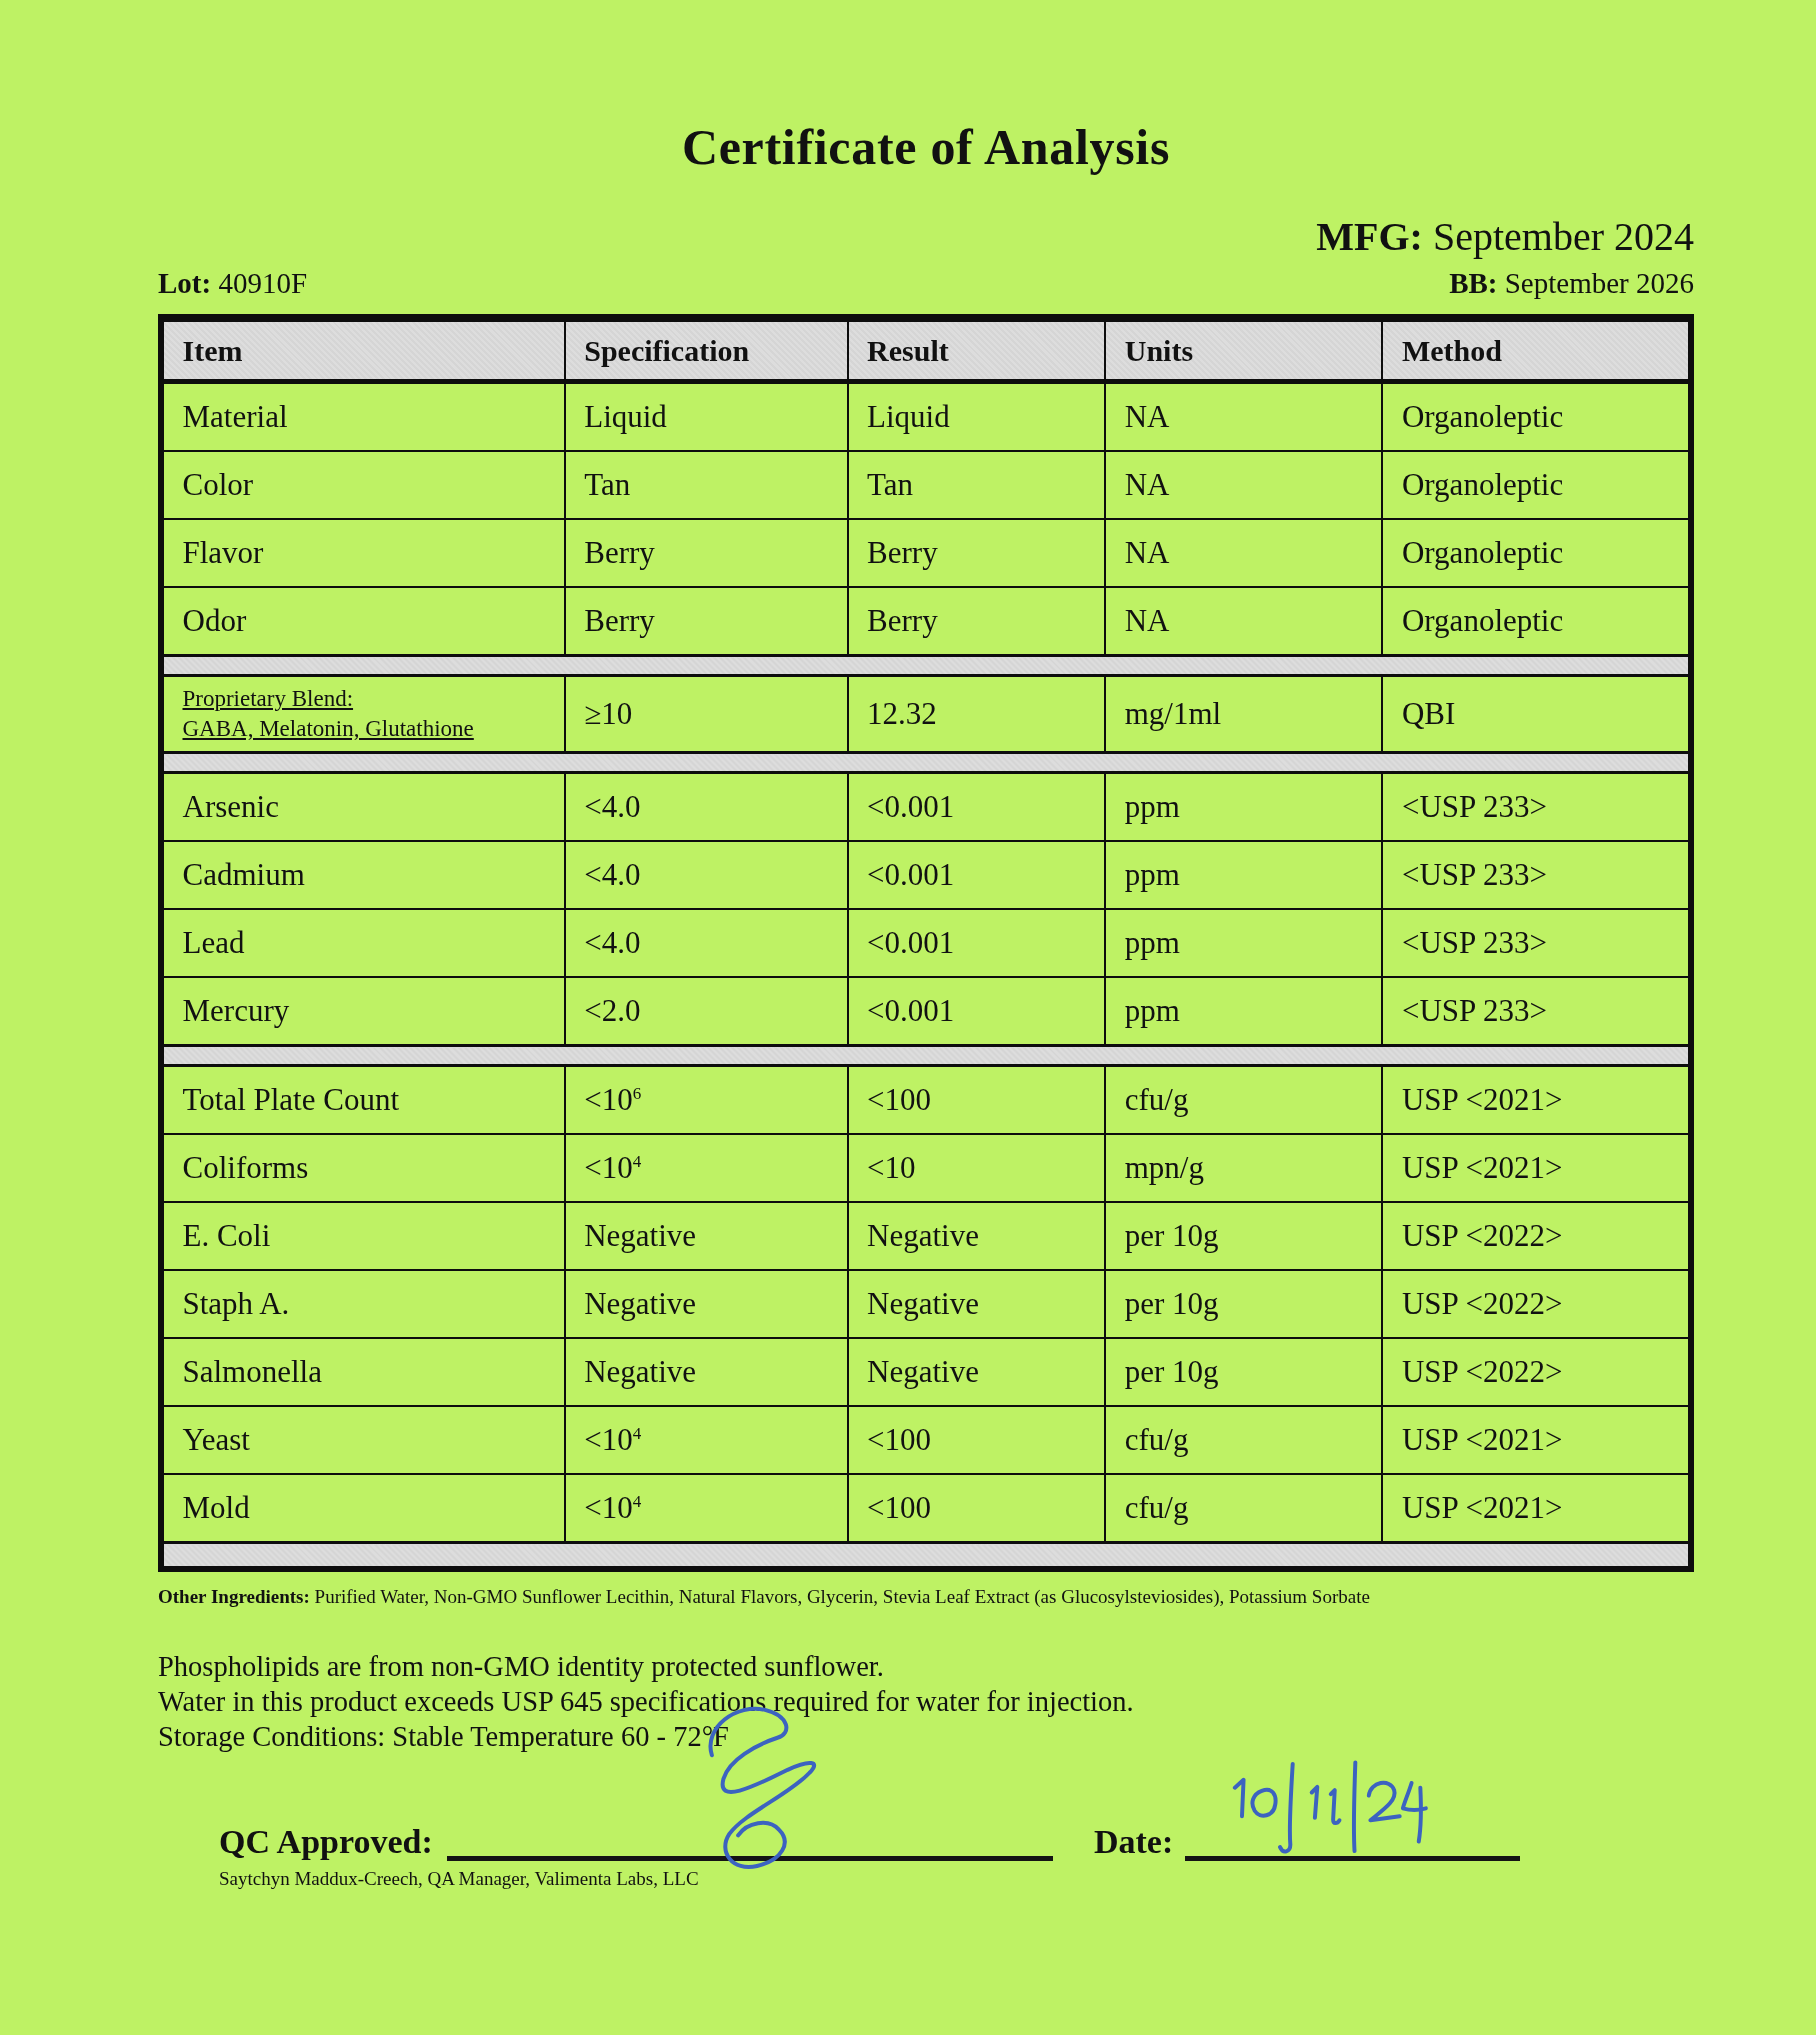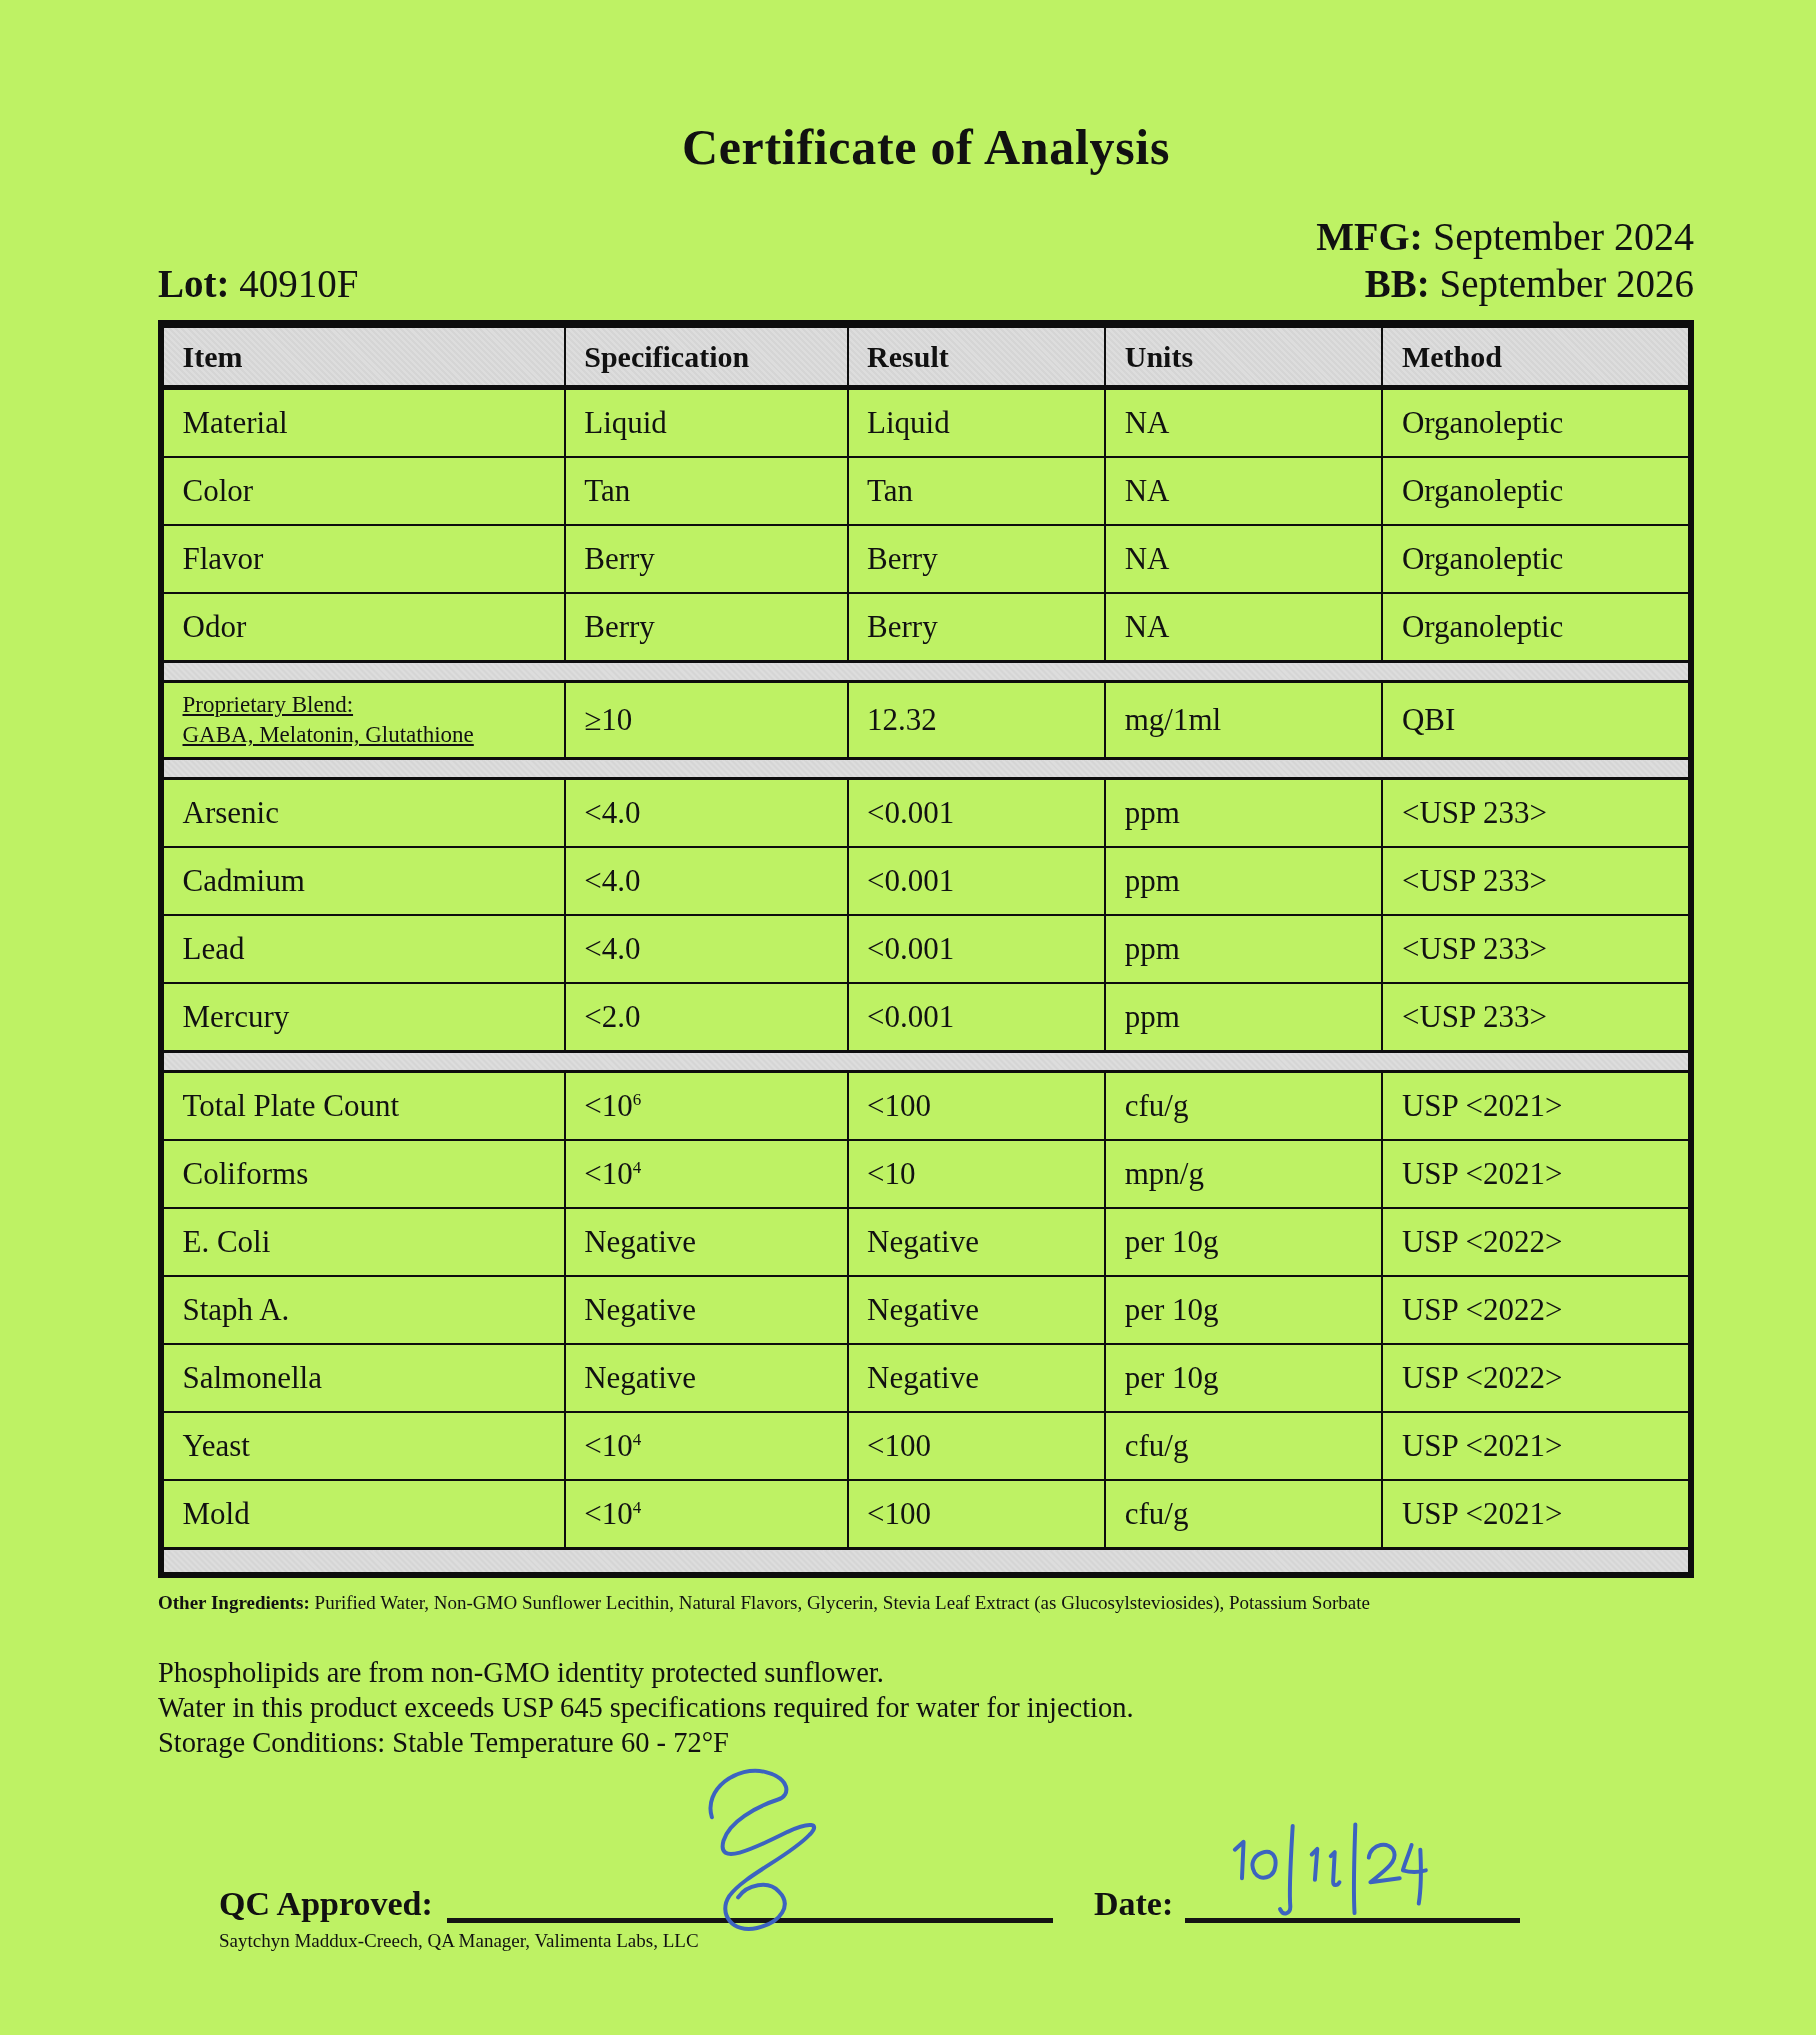--- a/index.html
+++ b/index.html
@@ -7,21 +7,21 @@
     position:relative; width:1817px; height:2035px;
     background:#bef264; overflow:hidden;
     font-family:"Liberation Serif","DejaVu Serif",serif;
     color:#111;
   }
   #content { position:absolute; left:158px; top:0; width:1536px; }
 
   
   .doc-title { margin-top:118px; text-align:center; font-size:50px; font-weight:bold; letter-spacing:0.7px; }
   .meta-mfg  { margin-top:37px; text-align:right; font-size:40px; }
-  .meta-row  { margin-top:1px; display:flex; justify-content:space-between; font-size:39px;text-align:right; }
+  .meta-row  { margin-top:7px; display:flex; justify-content:space-between; font-size:29px;text-align:right; }
   .meta-label { font-weight:bold; }
 
   
   table.coa {
     margin-top:14.2px; width:100%; table-layout:fixed;
     border-collapse:collapse; border:6.4px solid #0d0d0d; border-top-width:8.5px;
     font-size:31px;
   }
   table.coa th {
     height:57px; background:#dbdbdb; text-align:left; padding:0 7.1px 0 18.5px;
@@ -41,21 +41,21 @@
   table.coa tr.sep-row.last td { height:21.4px; }
   table.coa sup { font-size:0.55em; vertical-align:super; line-height:0; }
 
   
   .ingredients { margin-top:14.2px; font-size:19px; line-height:1.2; }
   .ingredients .lbl { font-weight:bold; }
   .notes { margin-top:40px; font-size:28.5px; line-height:1.24; }
 
   
   .sig-row {
-    margin-top:120px; padding-left:61px; position:relative;
+    margin-top:64px; padding-left:61px; position:relative;
     display:flex; align-items:flex-end; font-size:34px; font-weight:bold; white-space:nowrap;
   }
   .qc-line  { width:606px; border-bottom:5px solid #141414; height:37px; margin-left:14.2px; }
   .sig-gap  { width:41px; }
   .date-line { width:335px; border-bottom:5px solid #141414; height:37px; margin-left:11.4px; position:relative; }
   .signer { margin-top:7.1px; padding-left:61px; font-size:19px; }
 
   .sig-svg  { position:absolute; left:516px; top:-128px; width:153px; height:197px; pointer-events:none; }
   .date-svg { position:absolute; left:34px; top:-63px; width:214px; height:111px; pointer-events:none; }
 </style>

